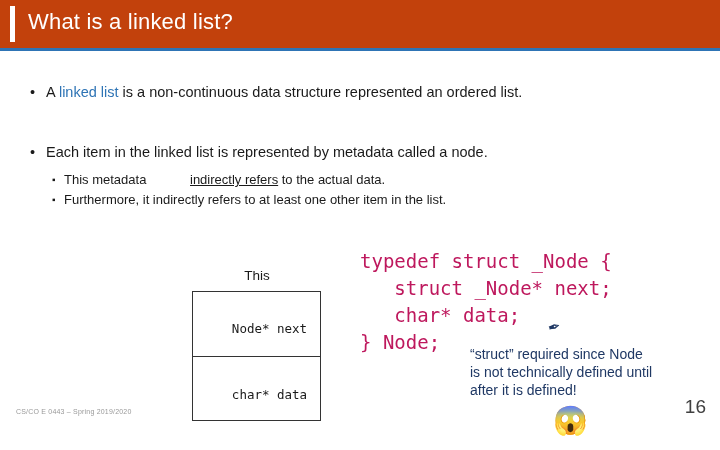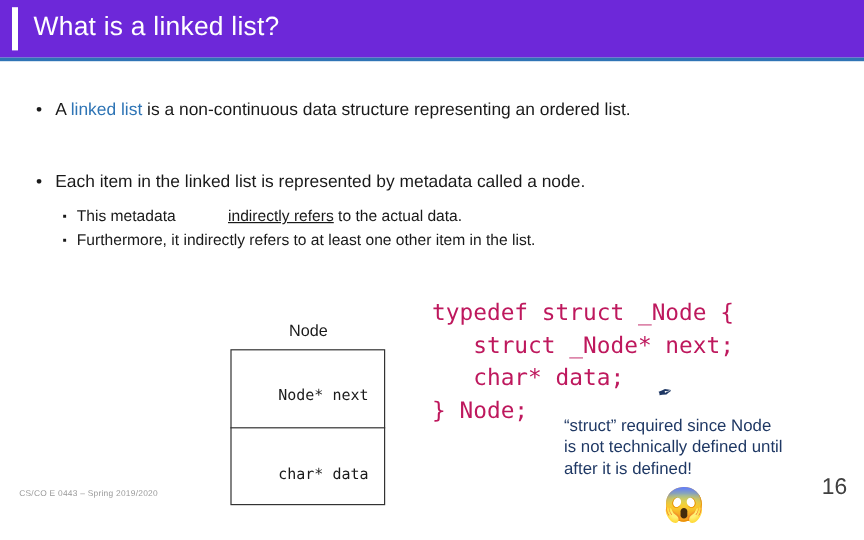--- a/index.html
+++ b/index.html
@@ -15,21 +15,21 @@
     position: relative;
   }
 
   
   .title-bar {
     position: absolute;
     left: 0;
     top: 0;
     width: 720px;
     height: 48px;
-    background: #6d28d9;
+    background: #c2410c;
   }
   .title-accent {
     position: absolute;
     left: 10px;
     top: 6px;
     width: 5px;
     height: 36px;
     background: #ffffff;
   }
   .title-text {
@@ -180,36 +180,36 @@
 </head>
 <body>
 
 <div class="title-bar">
   <div class="title-accent"></div>
   <div class="title-text">What is a linked list?</div>
 </div>
 <div class="title-underline"></div>
 
 <div class="bullet-l1" style="left:30px; top:84px;">
-  <span class="dot">•</span><span>A </span><span class="kw">linked list</span><span> is a non-continuous data structure representing an ordered list.</span>
+  <span class="dot">•</span><span>A </span><span class="kw">linked list</span><span> is a non-continuous data structure represented an ordered list.</span>
 </div>
 
 <div class="bullet-l1" style="left:30px; top:144px;">
   <span class="dot">•</span><span>Each item in the linked list is represented by metadata called a node.</span>
 </div>
 
 <div class="bullet-l2" style="left:52px; top:172px;">
   <span class="sq">▪</span><span>This metadata </span><span class="uline">indirectly refers</span><span> to the actual data.</span>
 </div>
 
 <div class="bullet-l2" style="left:52px; top:192px;">
   <span class="sq">▪</span><span>Furthermore, it indirectly refers to at least one other item in the list.</span>
 </div>
 
-<div class="node-label">Node</div>
+<div class="node-label">This</div>
 <div class="node-box"></div>
 <div class="node-divider"></div>
 <div class="node-cell node-cell-next">Node* next</div>
 <div class="node-cell node-cell-data">char* data</div>
 
 <div class="code">typedef struct _Node {
    struct _Node* next;
    char* data;
 } Node;</div>
 

